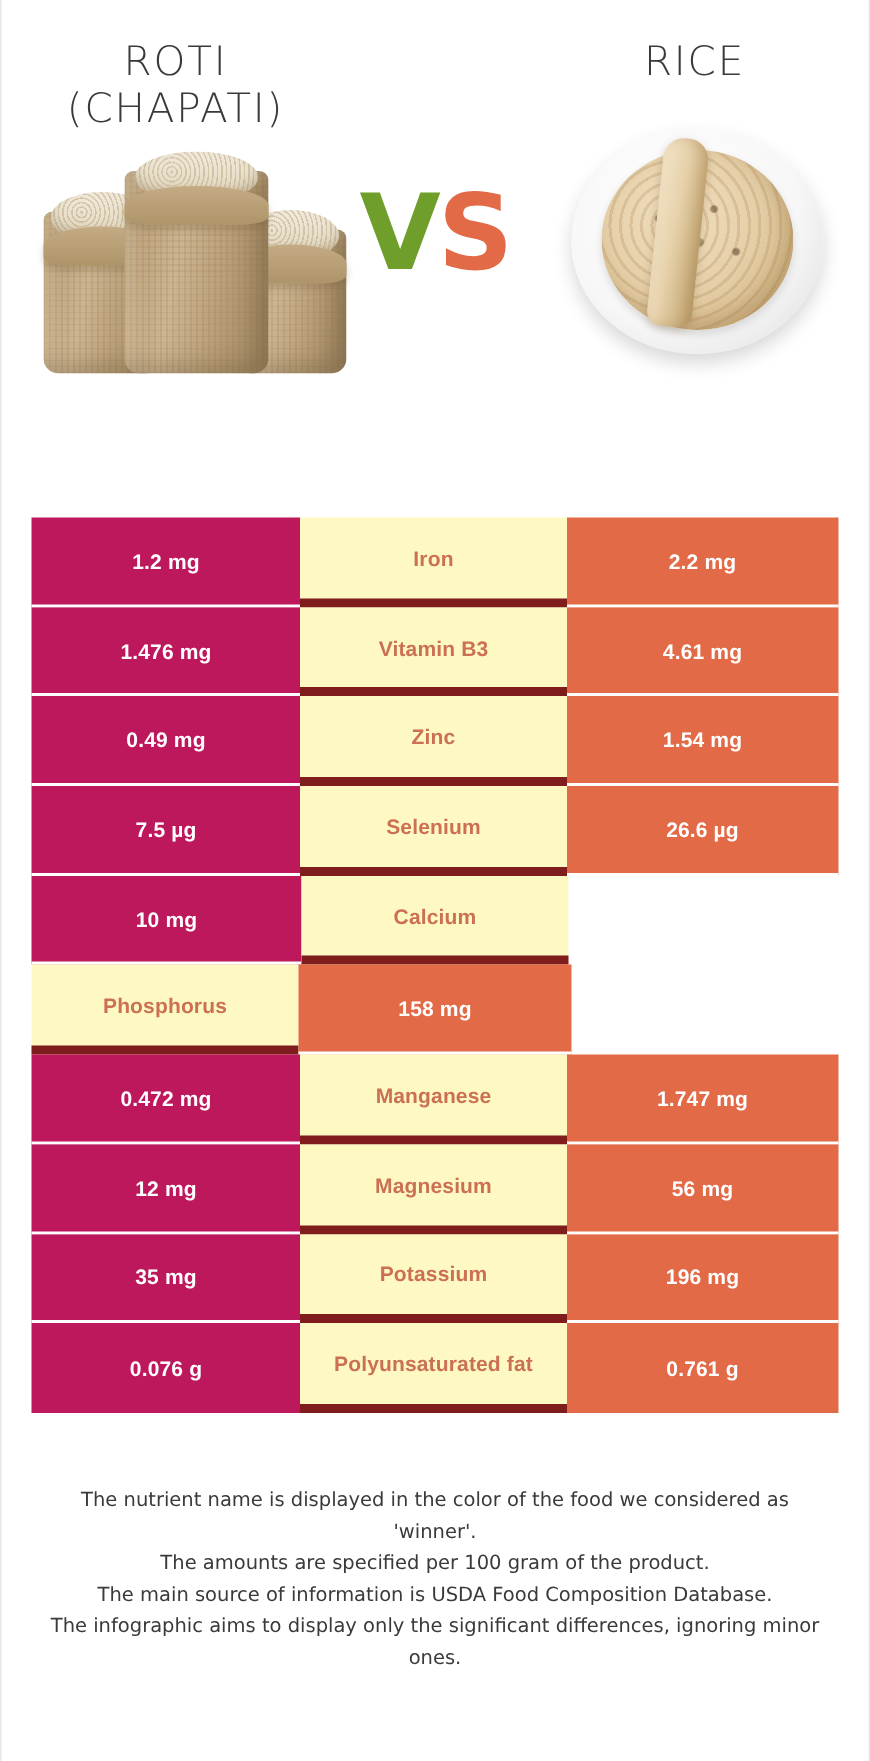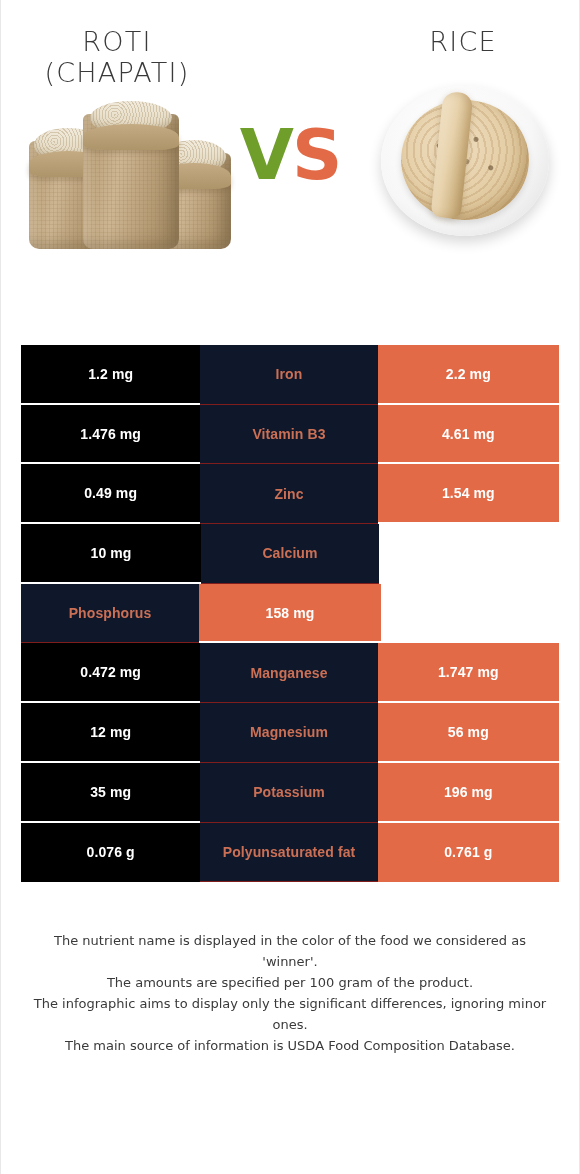--- a/index.html
+++ b/index.html
@@ -181,29 +181,29 @@
     display: flex;
     align-items: center;
     justify-content: center;
     font-size: 14px;
     font-weight: 700;
     box-sizing: border-box;
     letter-spacing: .1px;
   }
   .cell.left {
     width: 180px;
-    background: #000000;
+    background: #be185d;
     color: #ffffff;
     border-bottom: 2px solid #ffffff;
   }
   .cell.mid {
     width: 178px;
-    background: #0f172a;
+    background: #fef9c3;
     color: #CC7055;
-    border-bottom: 1px solid #7f1d1d;
+    border-bottom: 6px solid #7f1d1d;
   }
   .cell.right {
     width: 182px;
     background: #E26A47;
     color: #ffffff;
     border-bottom: 2px solid #ffffff;
   }
   .row:last-child .cell.left,
   .row:last-child .cell.right { border-bottom: none; }
 
@@ -272,20 +272,25 @@
         <div class="cell left">1.476 mg</div>
         <div class="cell mid">Vitamin B3</div>
         <div class="cell right">4.61 mg</div>
       </div>
       <div class="row">
         <div class="cell left">0.49 mg</div>
         <div class="cell mid">Zinc</div>
         <div class="cell right">1.54 mg</div>
       </div>
       <div class="row">
+        <div class="cell left">7.5 µg</div>
+        <div class="cell mid">Selenium</div>
+        <div class="cell right">26.6 µg</div>
+      </div>
+      <div class="row">
         <div class="cell left">10 mg</div>
         <div class="cell mid">Calcium</div>
       </div>
       <div class="row">
         <div class="cell mid">Phosphorus</div>
         <div class="cell right">158 mg</div>
       </div>
       <div class="row">
         <div class="cell left">0.472 mg</div>
         <div class="cell mid">Manganese</div>
@@ -304,17 +309,17 @@
       <div class="row">
         <div class="cell left">0.076 g</div>
         <div class="cell mid">Polyunsaturated fat</div>
         <div class="cell right">0.761 g</div>
       </div>
     </div>
 
   <div class="footnote">
     <p>The nutrient name is displayed in the color of the food we considered as 'winner'.</p>
     <p>The amounts are specified per 100 gram of the product.</p>
+    <p>The main source of information is USDA Food Composition Database.</p>
     <p>The infographic aims to display only the significant differences, ignoring minor ones.</p>
-    <p>The main source of information is USDA Food Composition Database.</p>
   </div>
 
 </div>
 
 </body></html>

